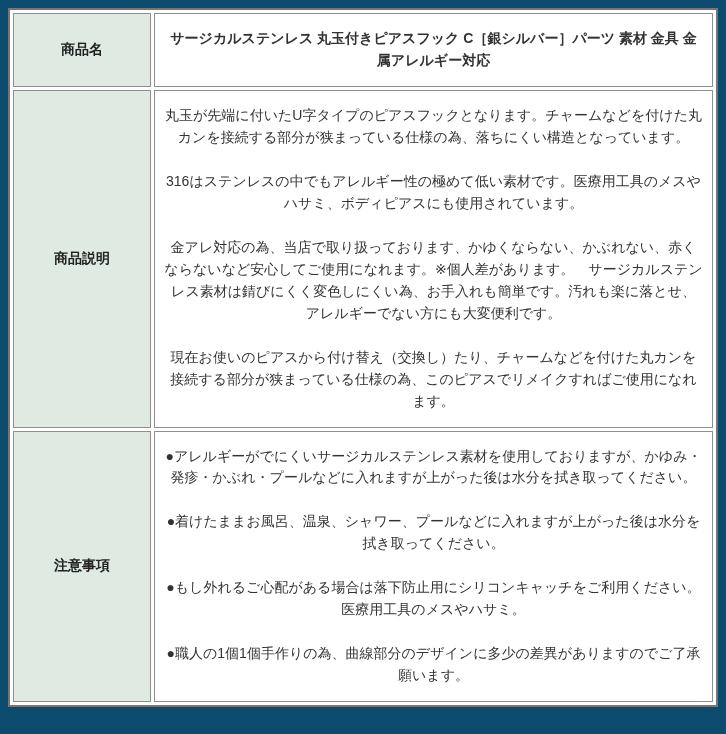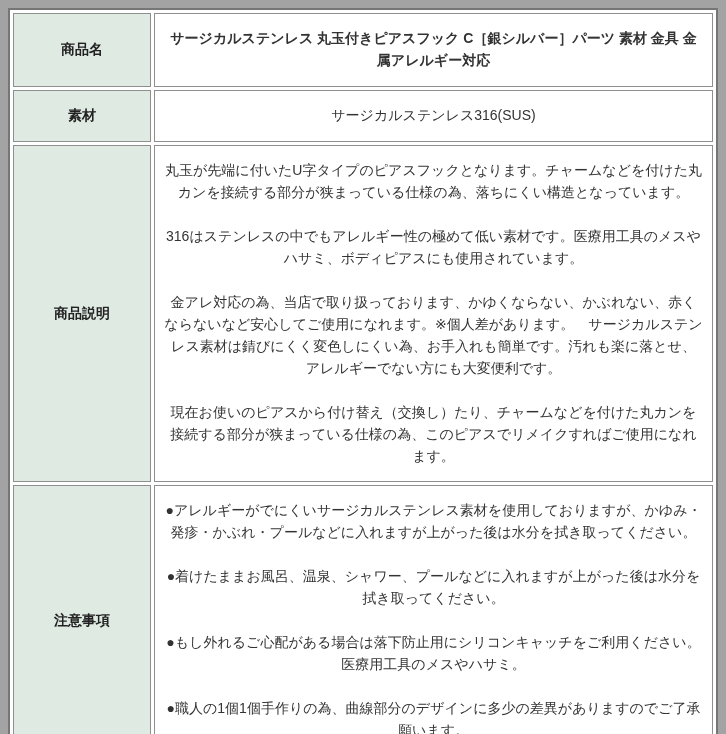--- a/index.html
+++ b/index.html
@@ -7,21 +7,21 @@
     margin: 0;
     padding: 0;
     font-family: "Liberation Sans", "DejaVu Sans", sans-serif;
     color: #333333;
   }
   .page {
     width: 726px;
     height: 734px;
     box-sizing: border-box;
     padding: 8px;
-    background: #a3a3a3;
+    background: #0c4a6e;
   }
   table.spec-table {
     width: 710px;
     border: 2px solid var(--outer-border, #767676);
     border-collapse: separate;
     border-spacing: 3px;
     background: #ffffff;
     table-layout: fixed;
   }
   table.spec-table th,
@@ -64,26 +64,20 @@
   <table class="spec-table">
     <tbody>
   <tr>
     <th>商品名</th>
     <td>
             <div class="para">サージカルステンレス 丸玉付きピアスフック C［銀シルバー］パーツ 素材 金具 金属アレルギー対応</div>
           </td>
   </tr>
 
 
-  <tr>
-    <th>素材</th>
-    <td>
-            <div class="para">サージカルステンレス316(SUS)</div>
-          </td>
-  </tr>
 
 
   <tr>
     <th>商品説明</th>
     <td>
             <div class="para">丸玉が先端に付いたU字タイプのピアスフックとなります。チャームなどを付けた丸カンを接続する部分が狭まっている仕様の為、落ちにくい構造となっています。</div>
             <div class="para">316はステンレスの中でもアレルギー性の極めて低い素材です。医療用工具のメスやハサミ、ボディピアスにも使用されています。</div>
             <div class="para">金アレ対応の為、当店で取り扱っております、かゆくならない、かぶれない、赤くならないなど安心してご使用になれます。※個人差があります。　サージカルステンレス素材は錆びにくく変色しにくい為、お手入れも簡単です。汚れも楽に落とせ、アレルギーでない方にも大変便利です。</div>
             <div class="para">現在お使いのピアスから付け替え（交換し）たり、チャームなどを付けた丸カンを接続する部分が狭まっている仕様の為、このピアスでリメイクすればご使用になれます。</div>
           </td>

